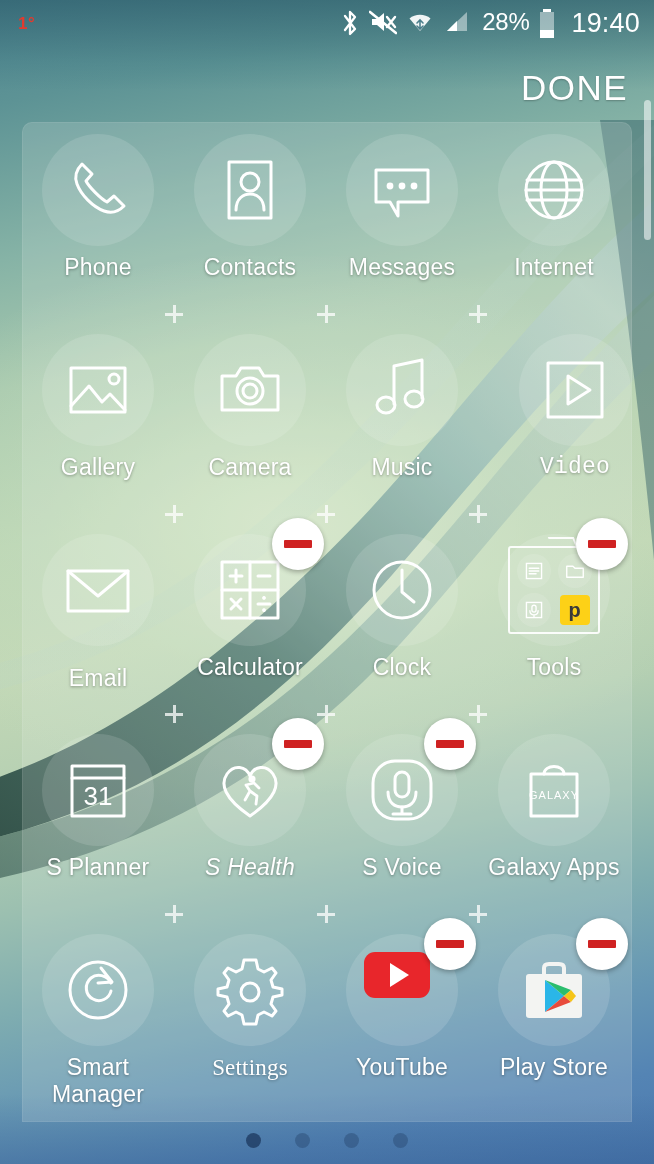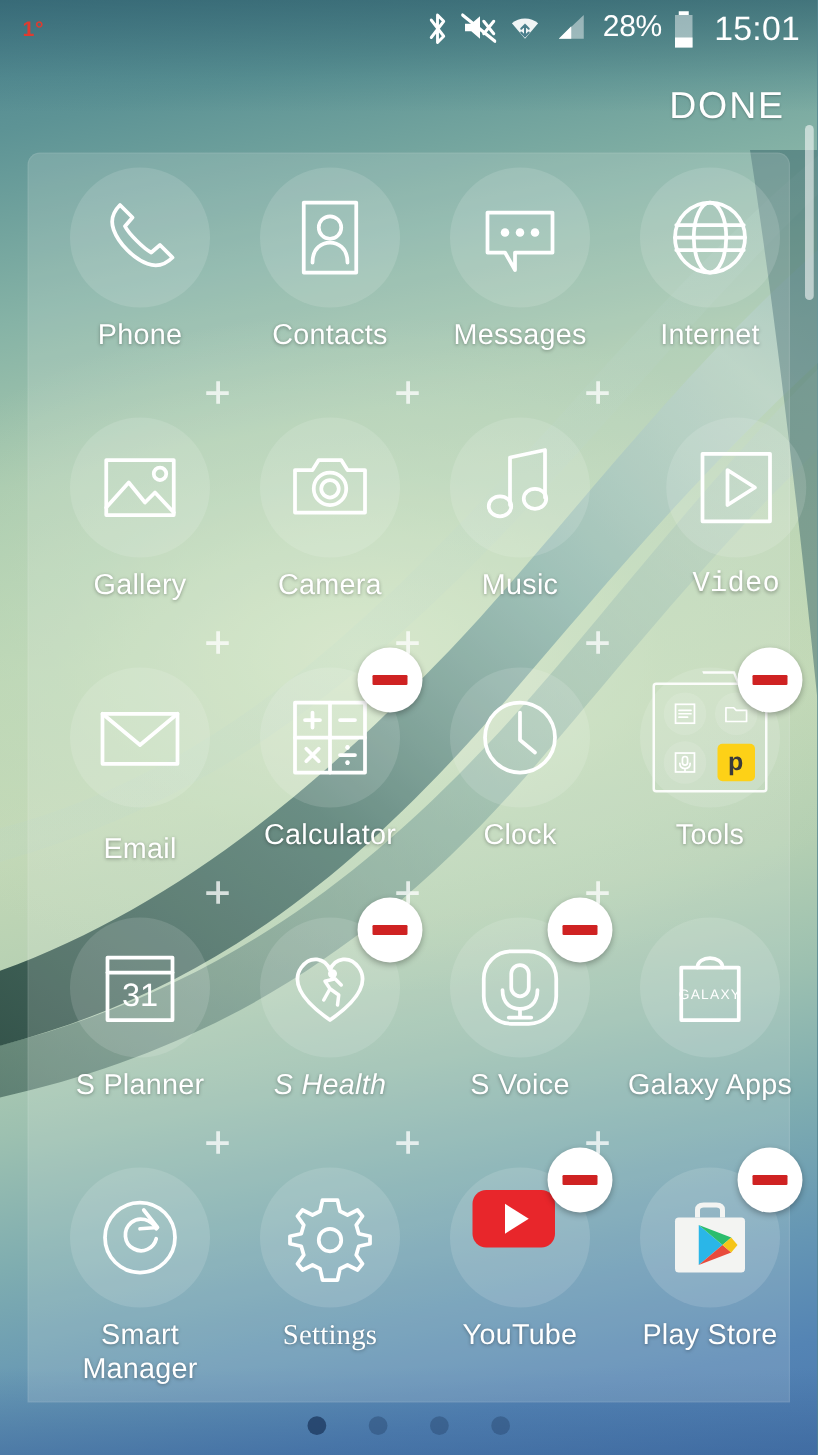--- a/index.html
+++ b/index.html
@@ -65,21 +65,21 @@
   .sb-batt-text {
     font-size:24px; color:#fff; letter-spacing:-.3px; margin-left:2px;
   }
   .sb-clock {
     font-size:27px; color:#fff; letter-spacing:.2px; margin-left:6px;
   }
 
   
   #done-button {
     position:absolute; right:26px; top:68px; z-index:40;
-    font-size:30px; color:#ffffff; letter-spacing:1.5px;
+    font-size:35px; color:#ffffff; letter-spacing:1.5px;
     text-shadow:0 1px 2px rgba(0,0,0,.25);
     cursor:pointer;
   }
 
   
   #edit-panel {
     position:absolute; left:22px; top:122px;
     width:610px; height:1000px;
     border-radius:10px 10px 0 0;
     background:rgba(236,245,236,.17);
@@ -97,21 +97,21 @@
   }
 
   
   #app-grid {
     position:absolute; left:22px; top:122px;
     width:610px; height:1000px; z-index:20;
   }
   .app-cell {
     position:absolute;
     width:152px; height:200px;
-    display:flex; flex-direction:column; align-items:center;margin-left:14px;
+    display:flex; flex-direction:column; align-items:center;
   }
   .icon-wrap {
     position:relative;
     width:112px; height:112px;
     margin-top:12px;
     display:flex; align-items:center; justify-content:center;
   }
   .icon-circle {
     position:absolute; inset:0;
     border-radius:50%;
@@ -265,21 +265,21 @@
       <svg class="sb-icon" width="28" height="28" viewBox="0 0 28 28">
         <path d="M24,4 L24,23 L4,23 Z" fill="#fff" opacity=".45"></path>
         <path d="M14,13 L14,23 L4,23 Z" fill="#fff"></path>
       </svg>
       <span class="sb-batt-text">28%</span>
       <svg class="sb-icon" width="18" height="32" viewBox="0 0 18 32">
         <rect x="5" y="1" width="8" height="3" fill="#fff"></rect>
         <rect x="2" y="4" width="14" height="26" fill="#fff" opacity=".45"></rect>
         <rect x="2" y="22" width="14" height="8" fill="#fff"></rect>
       </svg>
-      <span class="sb-clock">15:01</span>
+      <span class="sb-clock">19:40</span>
     </div>
   </div>
 
   <div id="done-button">DONE</div>
 
   <div id="edit-panel"></div>
 
   <div id="page-scrollbar"></div>
 
   <div id="app-grid">

